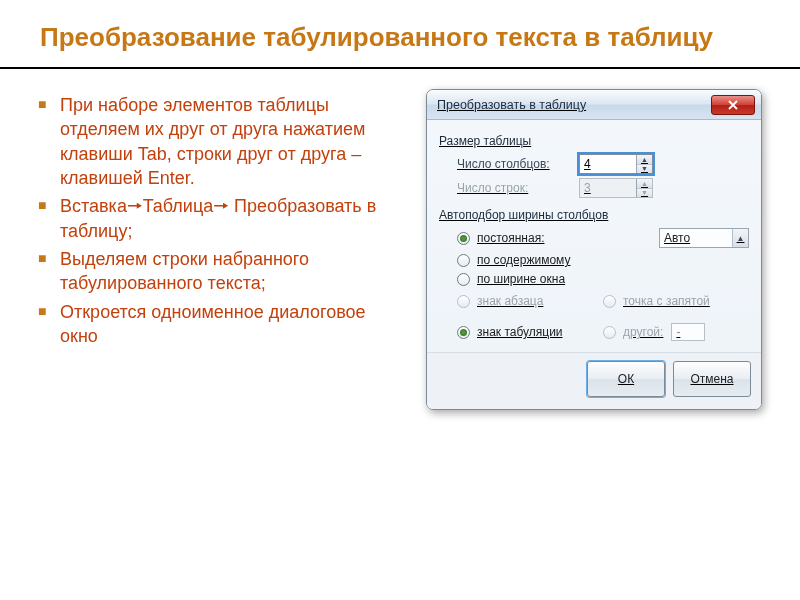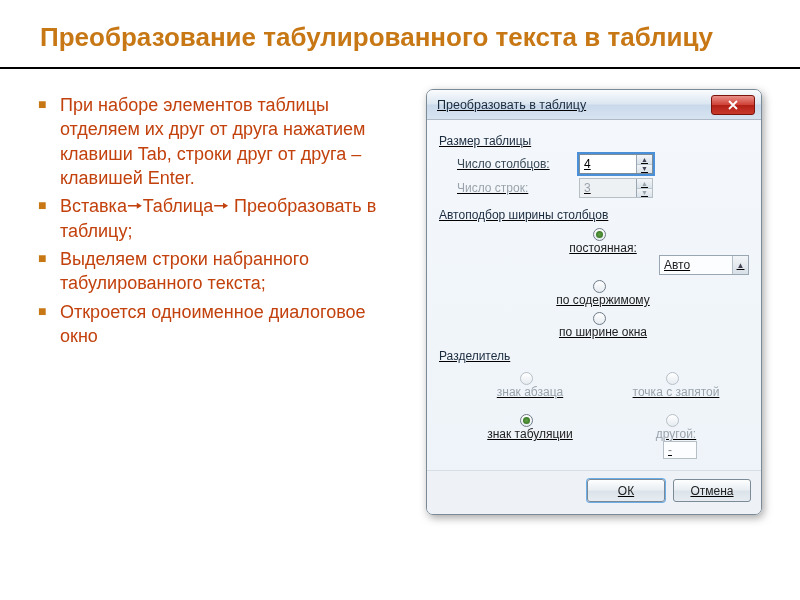--- a/index.html
+++ b/index.html
@@ -32,36 +32,36 @@
 .stepper { display: flex; align-items: stretch; border: 1px solid #7e8b98; background: #fff; height: 20px; }
 .stepper input { width: 56px; border: none; padding: 0 4px; font-size: 12px; outline: none; }
 .stepper .spin { width: 16px; display: flex; flex-direction: column; border-left: 1px solid #9aa7b2; }
 .stepper .spin div { flex: 1; background: linear-gradient(#f2f5f8,#d9e1e9); display: flex; align-items: center; justify-content: center; font-size: 7px; color: #445; border-bottom: 1px solid #bcc6ce; cursor: default; }
 .stepper .spin div:last-child { border-bottom: none; }
 .stepper.sel { outline: 2px solid #4a90d9; }
 .stepper.disabled { background: #eef1f4; border-color: #b7bfc6; }
 .stepper.disabled input { color: #9aa3ab; background: transparent; }
 .stepper.disabled .spin div { color: #9aa3ab; }
 
-.radio-row { display: flex; align-items: center; margin: 5px 0 5px 18px; font-size: 12px; flex-direction: column; }
+.radio-row { display: flex; align-items: center; margin: 5px 0 5px 18px; font-size: 12px; }
 .radio { width: 13px; height: 13px; border: 1px solid #6e7a86; border-radius: 50%; background: linear-gradient(#fff,#e6ecf1); margin-right: 7px; position: relative; flex-shrink: 0; }
 .radio.checked::after { content: ""; position: absolute; top: 2px; left: 2px; width: 7px; height: 7px; border-radius: 50%; background: radial-gradient(#5fa047,#2d6b18); }
 .radio-row.disabled { color: #9aa3ab; }
 .radio-row.disabled .radio { border-color: #b7bfc6; }
 .combo { display: flex; align-items: stretch; width: 90px; height: 20px; border: 1px solid #9aa7b2; background: #fcfdfe; margin-left: auto; }
 .combo .cval { flex: 1; padding: 0 4px; font-size: 12px; display: flex; align-items: center; }
 .combo .cbtn { width: 16px; background: linear-gradient(#f2f5f8,#d7dfe7); border-left: 1px solid #b3bec7; display: flex; align-items: center; justify-content: center; font-size: 8px; color: #445; }
 
 .sep-grid { display: grid; grid-template-columns: 1fr 1fr; margin-left: 18px; row-gap: 9px; }
 .sep-grid .radio-row { margin: 3px 0; }
 
 .other-input { width: 34px; height: 18px; border: 1px solid #b7bfc6; background: #fcfdfe; margin-left: 8px; padding: 0 4px; font-size: 12px; color: #888; }
 
 .dlg-buttons { padding: 8px 10px 12px; display: flex; justify-content: flex-end; gap: 8px; border-top: 1px solid #d5dde5; background: #eef2f7; border-radius: 0 0 6px 6px; }
-.btn { min-width: 78px; height: 23px; border: 1px solid #7b8a97; border-radius: 3px; background: linear-gradient(#fdfefe,#e9eef3 48%,#dbe3ea 52%,#e6ecf1); font-size: 12px; display: flex; align-items: center; justify-content: center; cursor: default; }
+.btn { min-width: 78px; height: 36px; border: 1px solid #7b8a97; border-radius: 3px; background: linear-gradient(#fdfefe,#e9eef3 48%,#dbe3ea 52%,#e6ecf1); font-size: 12px; display: flex; align-items: center; justify-content: center; cursor: default; }
 .btn.primary { box-shadow: 0 0 0 1px #6eaee6; }
 </style>
 </head>
 <body>
 
 <div class="slide">
   <div class="title-bar">
     <h1>Преобразование табулированного текста в таблицу</h1>
   </div>
   <div class="hr"></div>
@@ -120,21 +120,20 @@
           </div>
           <div class="radio-row">
             <span class="radio"></span>
             <span>по содержимому</span>
           </div>
           <div class="radio-row">
             <span class="radio"></span>
             <span>по ширине окна</span>
           </div>
 
-          <div class="group-label sub">Разделитель</div>
           <div class="sep-grid">
             <div class="radio-row disabled">
               <span class="radio"></span>
               <span>знак абзаца</span>
             </div>
             <div class="radio-row disabled">
               <span class="radio"></span>
               <span>точка с запятой</span>
             </div>
             <div class="radio-row">

